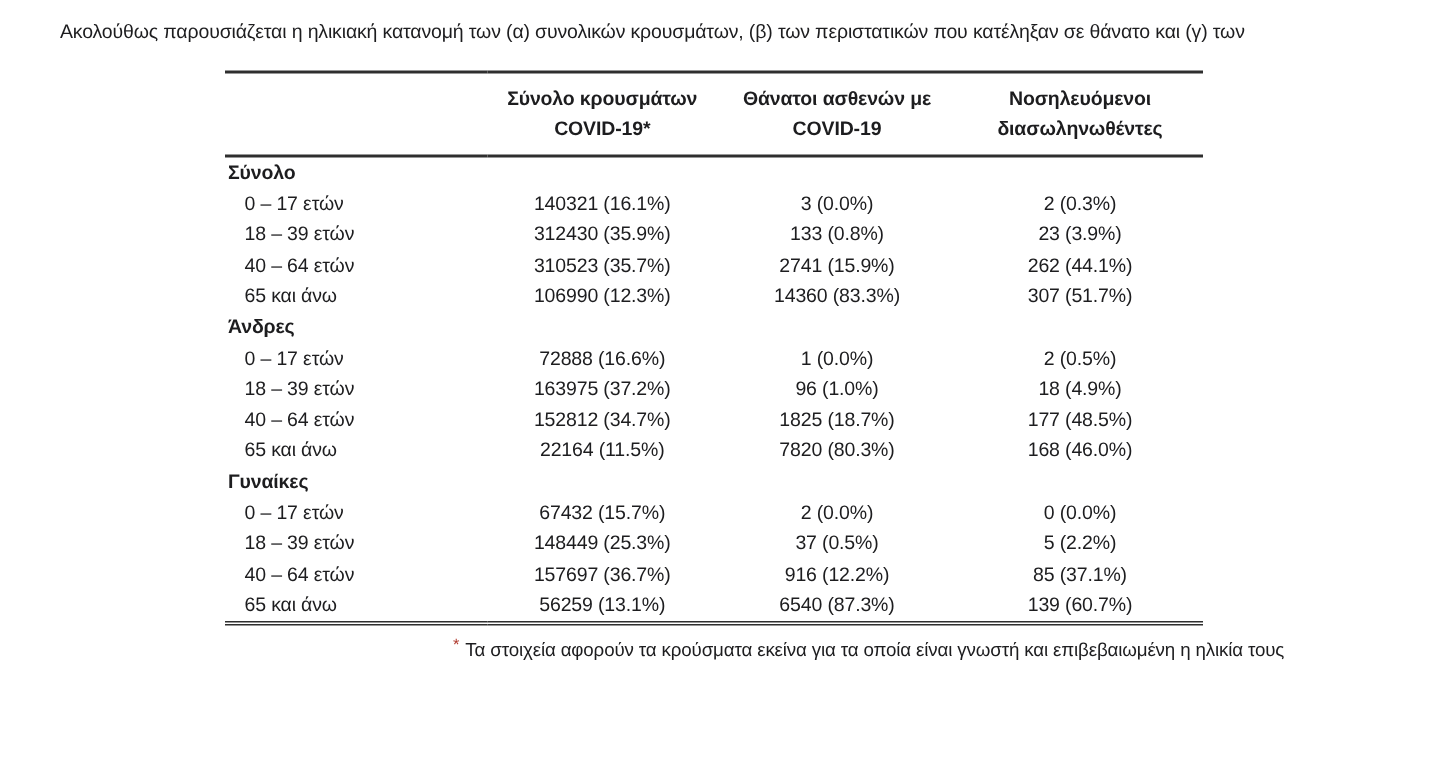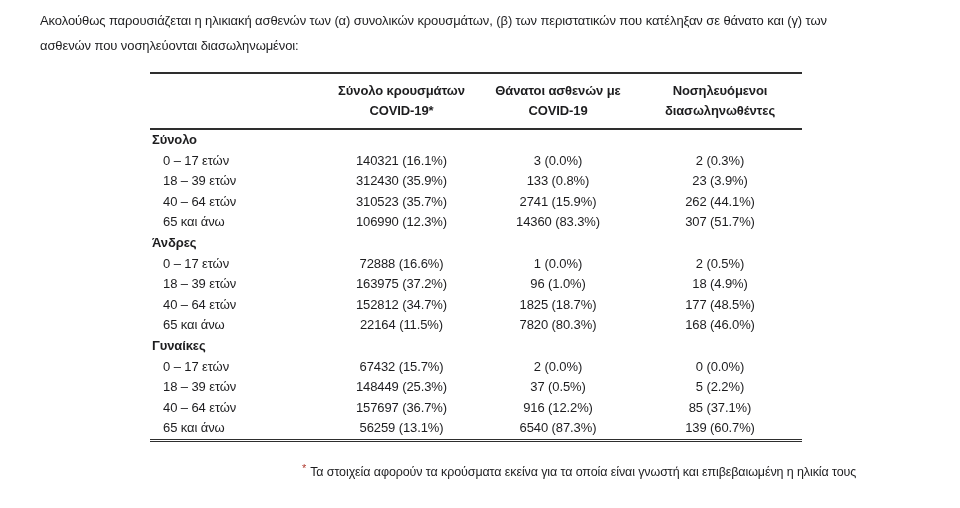--- a/index.html
+++ b/index.html
@@ -62,38 +62,37 @@
     padding-left: 2px;
     text-align: left;
   }
   td.row-label {
     padding-left: 13px;
     text-align: left;
   }
   td.val { text-align: center; margin-top: 20px; }
   tbody { border-bottom: 3px double #2e2e2e; }
   .footnote {
-    margin: 18px 0 0 152px;
+    margin: 5px 0 0 152px;
     font-size: 12.5px;
     line-height: 17px;
     white-space: nowrap;
   }
   .footnote .marker {
     color: #b03a2e;
     font-size: 11px;
     vertical-align: 4px;
     margin-right: 4px;
   }
 </style>
 </head>
 <body>
 
 <div class="intro">
-  <div class="line">Ακολούθως παρουσιάζεται η ηλικιακή ασθενών των (α) συνολικών κρουσμάτων, (β) των περιστατικών που κατέληξαν σε θάνατο και (γ) των</div>
-  <div class="line">ασθενών που νοσηλεύονται διασωληνωμένοι:</div>
+  <div class="line">Ακολούθως παρουσιάζεται η ηλικιακή κατανομή των (α) συνολικών κρουσμάτων, (β) των περιστατικών που κατέληξαν σε θάνατο και (γ) των</div>
 </div>
 
 <div class="table-wrap">
   <table class="stats">
     <colgroup>
       <col class="c1">
         <col class="c2">
         <col class="c3">
         <col class="c4">
     </colgroup>

